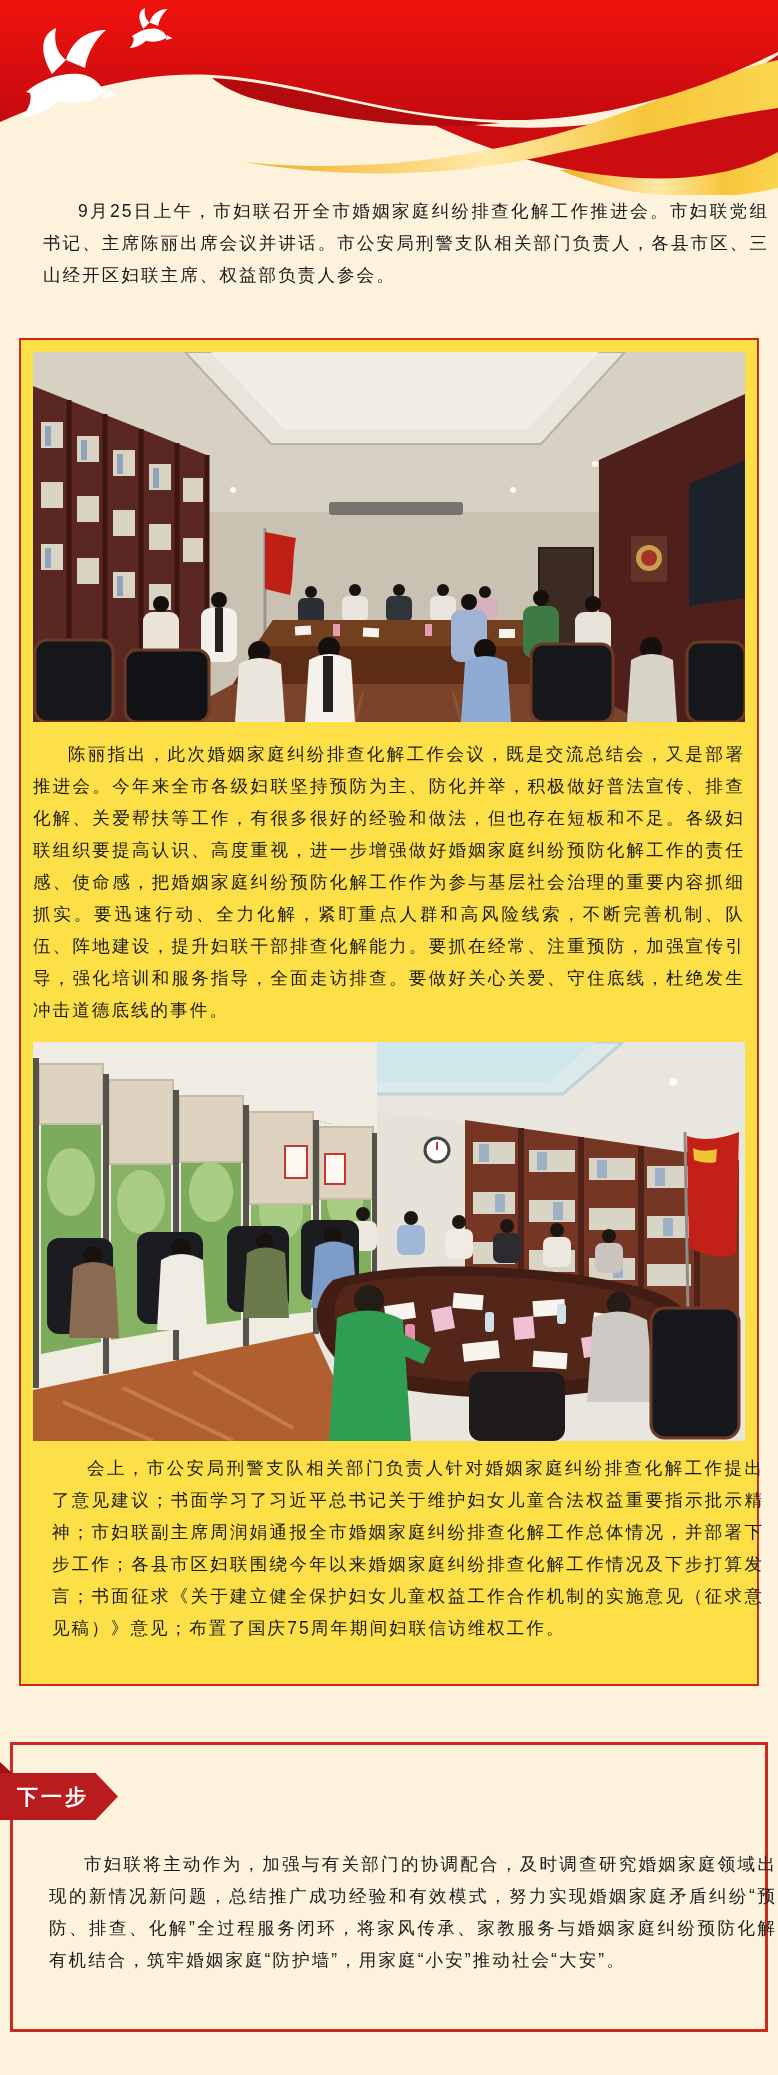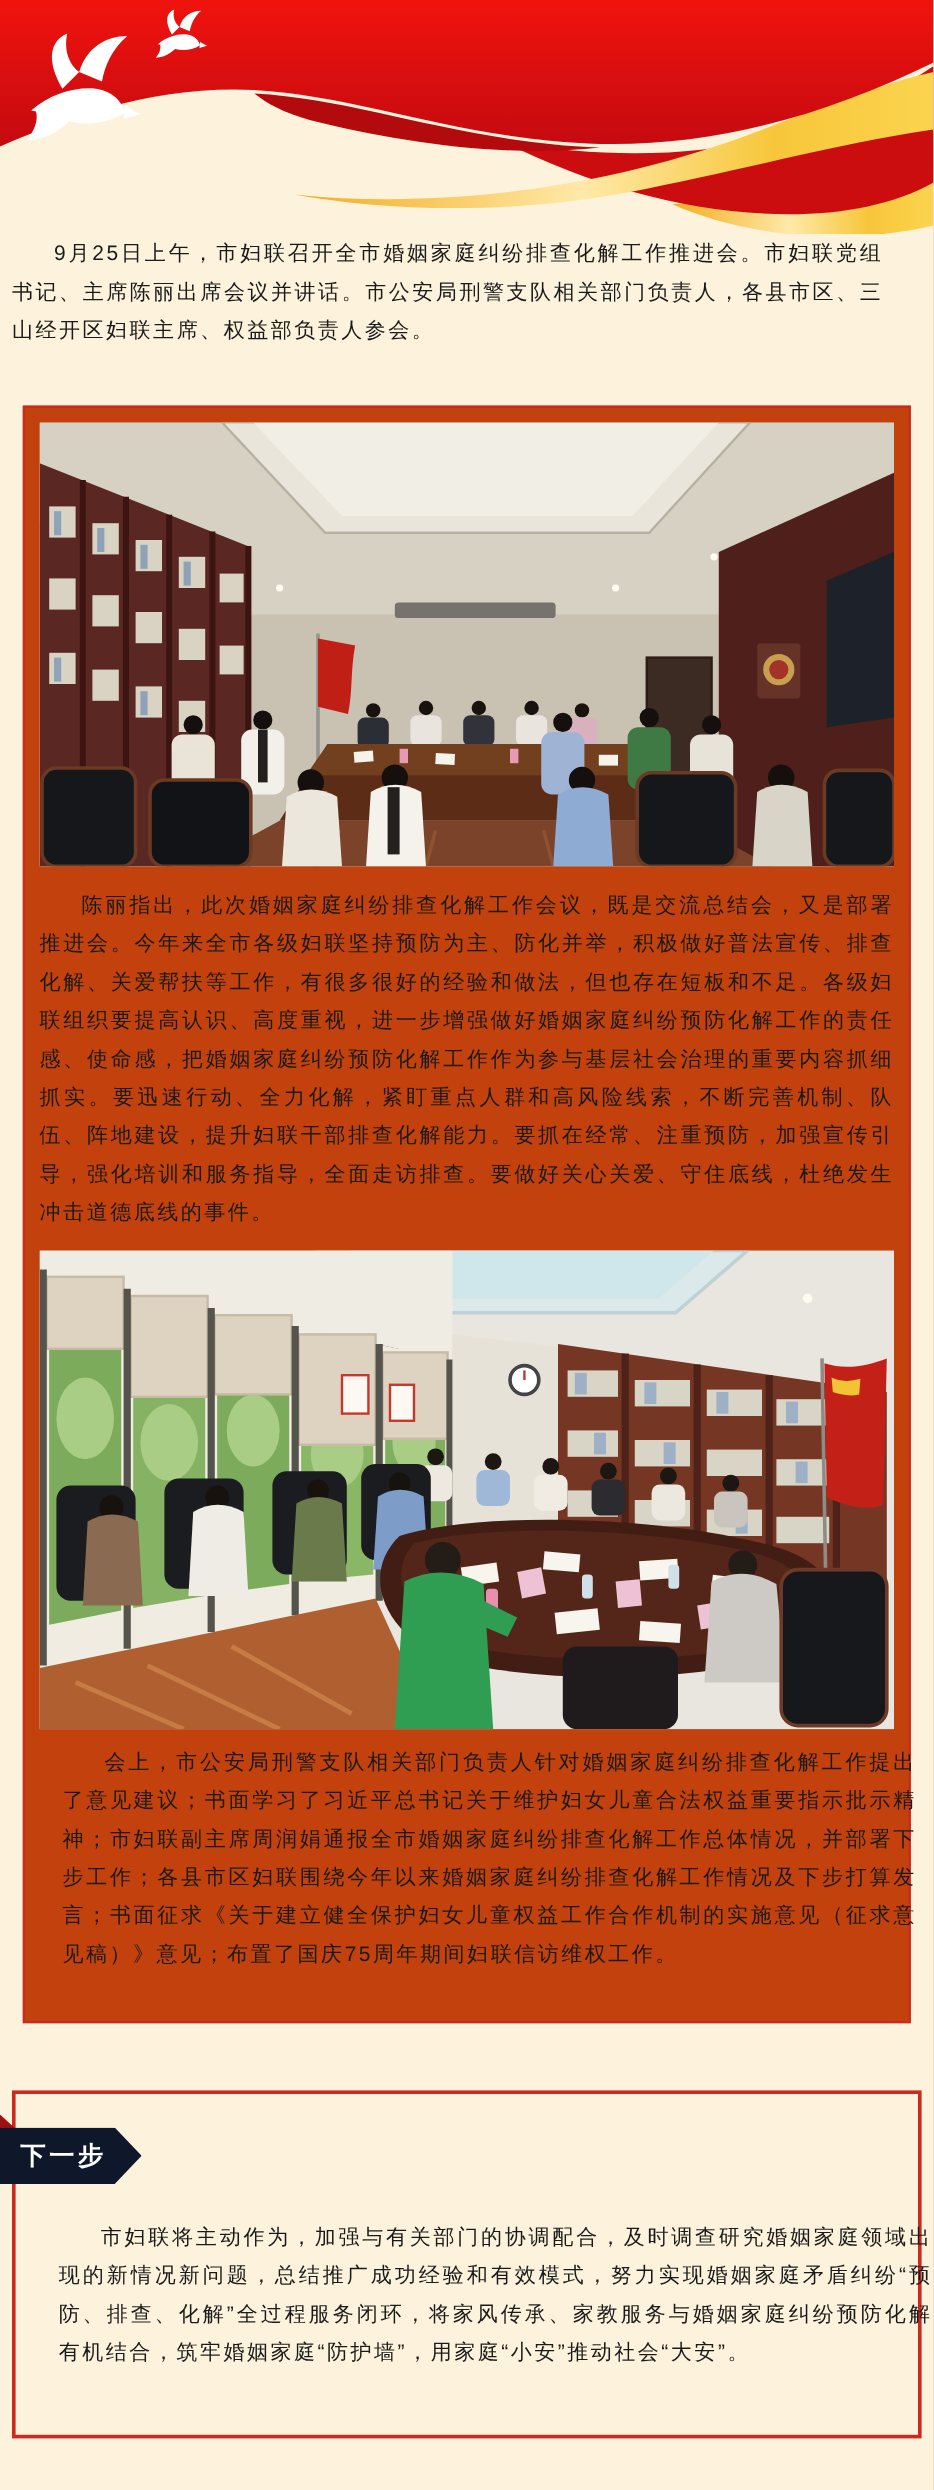--- a/index.html
+++ b/index.html
@@ -9,38 +9,38 @@
     position:relative; width:778px; height:2075px;
     background:#fdf3dc; overflow:hidden; margin:0 auto;
   }
   .banner { position:absolute; top:0; left:0; width:778px; height:195px; }
   .para {
     position:absolute; color:#1a1a1a;
     font-size:17.5px; line-height:32px; letter-spacing:2.1px;
     text-align:justify; text-indent:2em;
   }
   .content-box {
-    position:absolute; background:#c2410c;
+    position:absolute; background:#fde047;
     border:2px solid #cb2a1e;
     text-decoration:underline;
   }
   .photo { position:absolute; overflow:hidden; background:#b9b1a2; }
   .photo svg { display:block; width:100%; height:100%; }
   .next-box {
     position:absolute; left:10px; top:1742px; width:758px; height:290px;
     border:3px solid #cb2a1e; background:transparent;
   }
   .badge-fold {
     position:absolute; left:0; top:1762px; width:13px; height:12px;
     background:#9e1113;
     clip-path:polygon(0 0, 100% 100%, 0 100%);
   }
   .badge-main {
     position:absolute; left:0; top:1773px; width:118px; height:47px;
-    background:#0f172a;
+    background:#b91c1c;
     clip-path:polygon(0 0, 81% 0, 100% 50%, 81% 100%, 0 100%);
     color:#ffffff; font-weight:bold; font-size:21px; line-height:47px;
     padding-left:17px; letter-spacing:3px;
   }
 </style>
 </head>
 <body>
 
 <div id="page">
 
@@ -78,21 +78,21 @@
 
       <g transform="translate(128,8) scale(0.45)" fill="#ffffff">
         <path d="M34,46 C20,22 24,6 38,0 C35,15 40,26 48,32 Z"></path>
         <path d="M48,32 C54,12 70,2 88,2 C75,13 69,28 67,40 Z"></path>
         <path d="M8,64 C24,50 46,44 62,46 C76,48 84,57 86,66 C72,75 54,77 40,73 C28,84 16,89 4,89 C11,81 14,72 12,65 Z"></path>
         <path d="M86,60 L99,67 L85,71 Z"></path>
       </g>
     </svg>
   </div>
 
-  <p class="para" style="left:10px; top:195px; width:726px;">9月25日上午，市妇联召开全市婚姻家庭纠纷排查化解工作推进会。市妇联党组书记、主席陈丽出席会议并讲话。市公安局刑警支队相关部门负责人，各县市区、三山经开区妇联主席、权益部负责人参会。</p>
+  <p class="para" style="left:43px; top:195px; width:726px;">9月25日上午，市妇联召开全市婚姻家庭纠纷排查化解工作推进会。市妇联党组书记、主席陈丽出席会议并讲话。市公安局刑警支队相关部门负责人，各县市区、三山经开区妇联主席、权益部负责人参会。</p>
 
   <div class="content-box" style="left:19px; top:338px; width:740px; height:1348px;">
 
     <div class="photo" style="left:12px; top:12px; width:712px; height:370px;" role="img" aria-label="会议现场照片一">
       <svg viewBox="0 0 712 370" preserveAspectRatio="none">
         <rect width="712" height="370" fill="#c9c1b2"></rect>
 
         <path d="M0,0 H712 V80 L568,160 H172 L0,84 Z" fill="#d7d1c3"></path>
         <path d="M152,0 H592 L508,92 H238 Z" fill="#e9e5da" stroke="#b8b1a1" stroke-width="2"></path>
         <path d="M178,0 H566 L494,78 H252 Z" fill="#f1eee5"></path>

